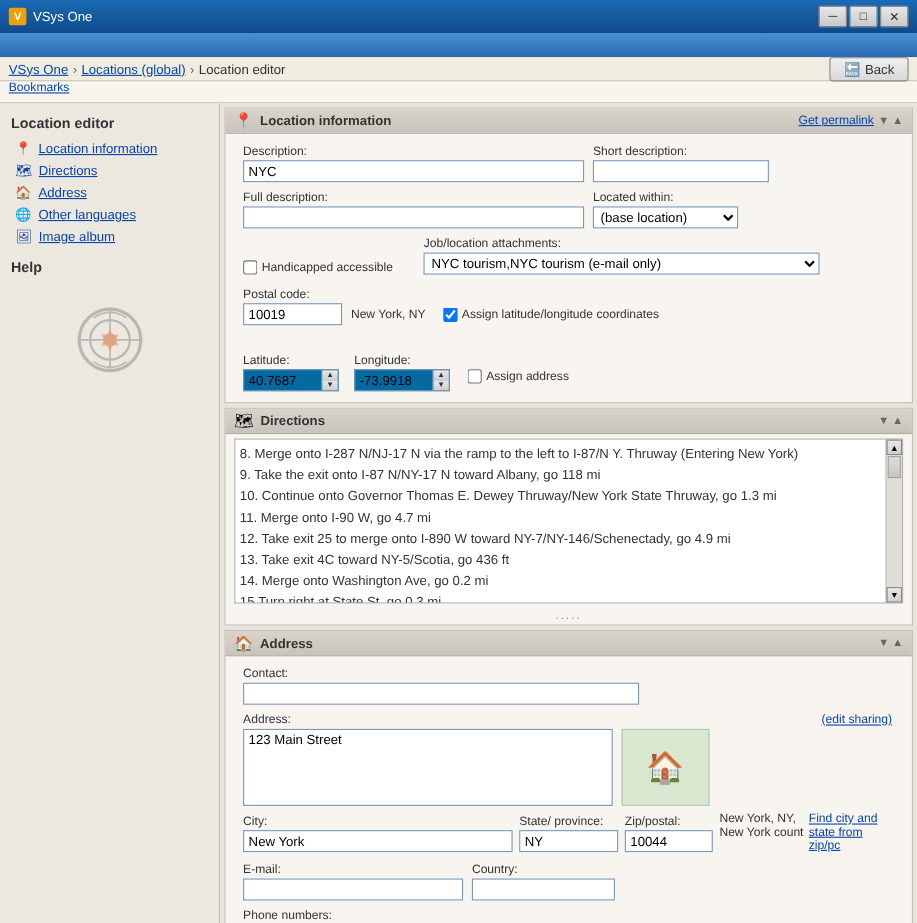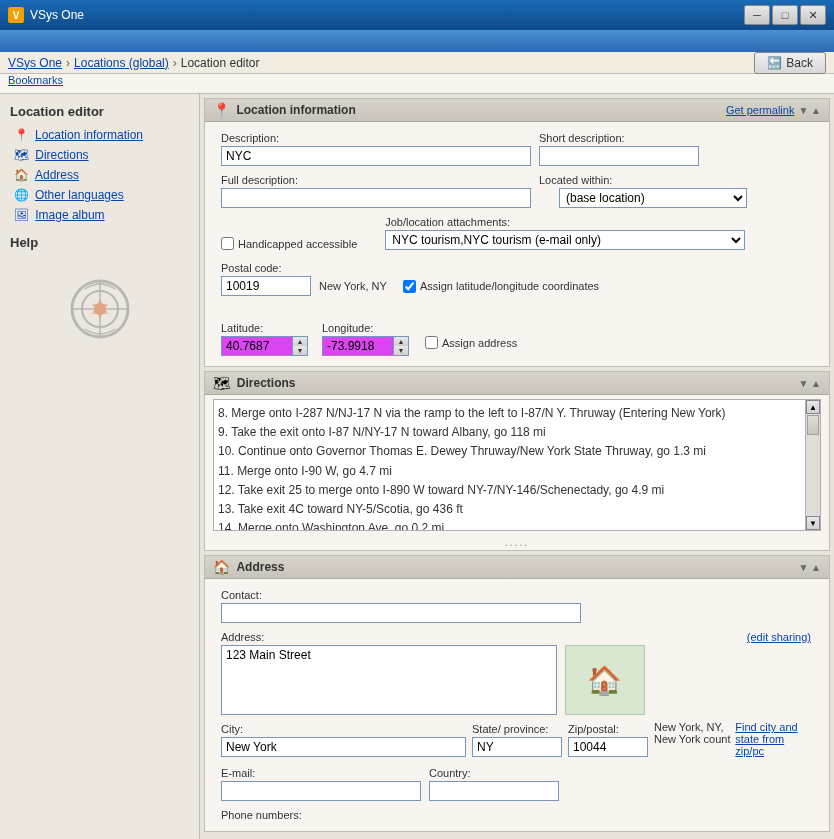--- a/index.html
+++ b/index.html
@@ -160,21 +160,21 @@
       text-align: center;
       color: #888;
       font-size: 10px;
       padding: 2px;
       letter-spacing: 2px;
     }
     .coord-field {
       display: flex;
       align-items: center;
       border: 1px solid #7a96b8;
-      background: #d946ef;
+      background: #0369a1;
       height: 20px;
     }
     .coord-input {
       border: none;
       background: transparent;
       padding: 1px 4px;
       font-size: 12px;
       width: 70px;
       outline: none;
     }
@@ -213,21 +213,21 @@
     .directions-scrollbar-area {
       display: flex;
       margin: 4px 8px;
     }
     .directions-text-area {
       flex: 1;
       background: white;
       border: 1px solid #b0b0b0;
       border-right: none;
       padding: 4px;
-      height: 132px;
+      height: 150px;
       overflow: hidden;
       font-size: 11px;
       line-height: 1.6;
       color: #333;
     }
     .dir-scrollbar {
       width: 16px;
       background: #f0ece4;
       border: 1px solid #b0b0b0;
       display: flex;
@@ -355,21 +355,21 @@
           </div>
         </div>
 
         <div class="form-row">
           <div class="form-group">
             <label class="form-label">Full description:</label>
             <input type="text" class="form-input" style="width: 310px;">
           </div>
           <div class="form-group">
             <label class="form-label">Located within:</label>
-            <select class="form-input" style="width:188px;margin-left:20px;"><option>(base location)</option></select>
+            <select class="form-input" style="width:132px;"><option>(base location)</option></select>
           </div>
         </div>
 
         <div class="form-row" style="align-items:flex-end;">
           <div style="display:flex;align-items:center;gap:4px;padding-top:4px;">
             <input type="checkbox" style="">
             <label class="form-label">Handicapped accessible</label>
           </div>
           <div class="form-group" style="margin-left:20px;">
             <label class="form-label">Job/location attachments:</label>

